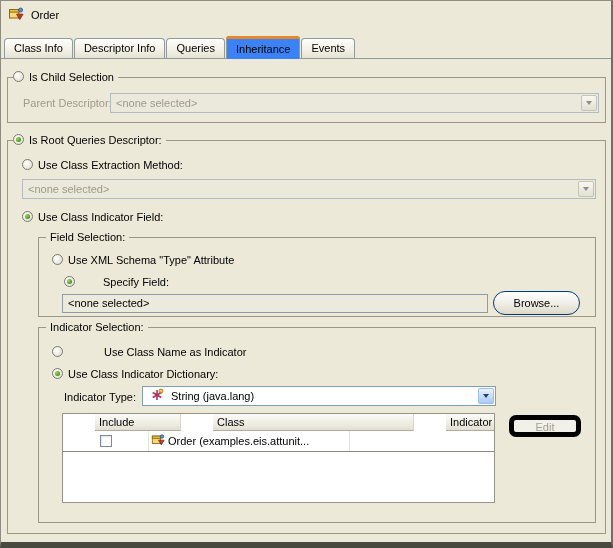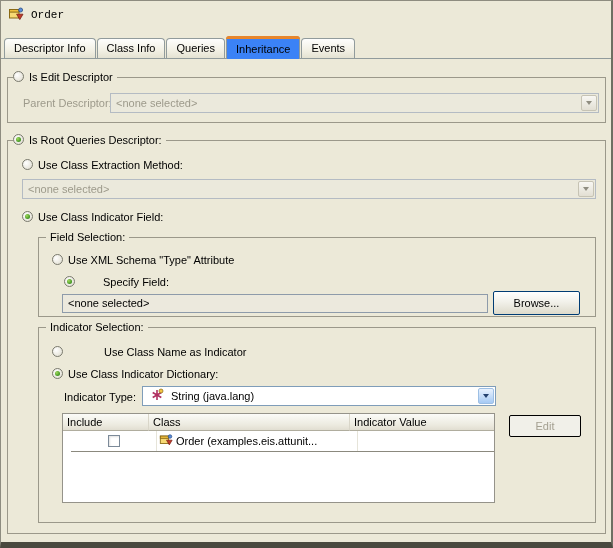--- a/index.html
+++ b/index.html
@@ -6,21 +6,21 @@
   .window{
     position:relative;width:613px;height:548px;box-sizing:border-box;
     background:#ECE9D8;overflow:hidden;
     border-left:1px solid #8E8C80;border-top:1px solid #8E8C80;
     border-right:2px solid #6F6E63;border-bottom:6px solid #4A493F;
     font-family:"Liberation Sans",sans-serif;font-size:11px;color:#000;
   }
   .abs{position:absolute;white-space:nowrap;}
   
   .hdr-icon{left:7px;top:5px;width:16px;height:16px;}
-  .hdr-title{left:30px;top:8px;font-family:Liberation Mono, monospace;}
+  .hdr-title{left:30px;top:8px;}
   
   .tabbar{position:absolute;left:3px;top:35px;height:23px;display:flex;align-items:flex-end;z-index:2;}
   .tabline{position:absolute;left:0;right:0;top:57px;height:1px;background:#919B9C;z-index:1;}
   .tab{
     box-sizing:border-box;height:20px;margin:0 1px 1px 0;padding:3px 9px 0;
     background:linear-gradient(#FEFEFD,#F2F0E4 60%,#E4E2D2);
     border:1px solid #919B9C;border-bottom:none;border-radius:4px 4px 0 0;
     cursor:default;position:relative;white-space:nowrap;
   }
   .tab.active{
@@ -54,30 +54,30 @@
     background:linear-gradient(#E9F2FE,#CBE0F9 45%,#A6CAF4);border:1px solid #9DBFE4;box-sizing:border-box;}
   .arr{width:0;height:0;border-left:3.5px solid transparent;border-right:3.5px solid transparent;border-top:4px solid #24416E;}
   .combo.disabled{background:#EBE9DC;border-color:#B4BBC3;color:#9D9A8B;}
   .combo.disabled .combo-btn{background:linear-gradient(#F8F7F3,#E2DFD3);border:1px solid #C6C3B4;}
   .combo.disabled .arr{border-top-color:#8F8D80;}
   
   .textfield{position:absolute;box-sizing:border-box;height:19px;line-height:17px;
     background:#ECE9DD;border:1px solid #8E9BAA;padding:0 5px;overflow:hidden;white-space:nowrap;}
   
   .btn{position:absolute;box-sizing:border-box;font-family:"Liberation Sans",sans-serif;font-size:11px;
-    border:1px solid #003C74;border-radius:2px;color:#000;
+    border:1px solid #003C74;border-radius:12px;color:#000;
     background:linear-gradient(#FFFFFF,#F2F1EA 45%,#DDDACB);cursor:default;}
-  .btn.disabled{border:1px solid #000000;background:#F1F0E9;color:#A39F90;border-radius:2px;}
+  .btn.disabled{border:5px solid #000000;background:#F1F0E9;color:#A39F90;border-radius:7px;}
   
   .table{position:absolute;box-sizing:border-box;background:#fff;border:1px solid #95938A;overflow:hidden;}
   .thead{display:flex;height:17px;}
   .th{box-sizing:border-box;padding:2px 4px;overflow:hidden;white-space:nowrap;
     background:linear-gradient(#FBFBF8,#ECEADF 70%,#E1DED1);
-    border-bottom:1px solid #B0AD9E;border-right:1px solid #D9D6C9;}
-  .trow{display:flex;height:20px;border-bottom:1px solid #8B897E;margin-left:8px;}
+    border-bottom:1px solid #B0AD9E;border-right:1px solid #D9D6C9;margin-left:32px;}
+  .trow{display:flex;height:20px;border-bottom:1px solid #8B897E;}
   .td{box-sizing:border-box;display:flex;align-items:center;overflow:hidden;white-space:nowrap;border-right:1px solid #E6E4D9;}
   .td.last,.th.last{border-right:none;}
   .checkbox{width:12px;height:12px;box-sizing:border-box;background:#fff;border:1px solid #7C8A99;
     box-shadow:inset 1px 1px 2px rgba(0,0,0,0.12);}
   .cell-icon{flex:0 0 auto;margin:0 3px 0 2px;}
 </style>
 </head>
 <body>
 
 <div class="window">
@@ -86,32 +86,32 @@
     <svg width="16" height="16" viewBox="0 0 16 16">
       <rect x="1.5" y="3.5" width="9.5" height="8.5" fill="#F7D974" stroke="#8A6914"></rect>
       <rect x="1.5" y="3.5" width="9.5" height="2.6" fill="#EFBE3C" stroke="#8A6914"></rect>
       <path d="M8.6 8.2 L15 8.2 L11.8 13.6 Z" fill="#C03A2B" stroke="#7A1F14" stroke-width="0.8"></path>
       <circle cx="12.6" cy="4" r="2" fill="#5B8DD9" stroke="#2A4E86" stroke-width="0.8"></circle>
     </svg>
   </span>
   <span class="abs hdr-title">Order</span>
 
   <div class="tabbar">
+    <div class="tab">Class Info</div>
     <div class="tab">Descriptor Info</div>
-    <div class="tab">Class Info</div>
     <div class="tab">Queries</div>
     <div class="tab active">Inheritance</div>
     <div class="tab">Events</div>
   </div>
   <div class="tabline"></div>
 
   <div class="groupbox" style="left:6px;top:76px;width:599px;height:46px;"></div>
   <div class="radio-row" style="left:12px;top:69px;">
     <span class="radio"></span>
-    <span>Is Edit Descriptor</span>
+    <span>Is Child Selection</span>
   </div>
   <span class="abs dim" style="left:22px;top:96px;">Parent Descriptor:</span>
   <div class="combo disabled" style="left:109px;top:92px;width:489px;">
     <span class="combo-text">&lt;none selected&gt;</span>
     <span class="combo-btn">
         <span class="arr"></span>
       </span>
   </div>
 
   <div class="groupbox" style="left:6px;top:139px;width:599px;height:394px;"></div>

